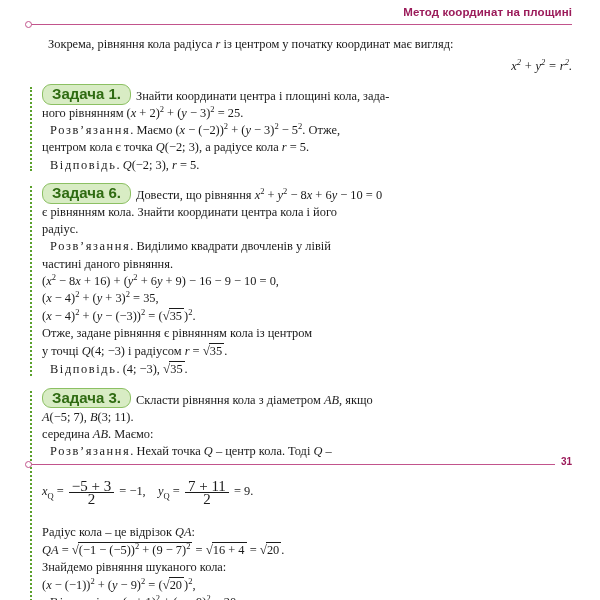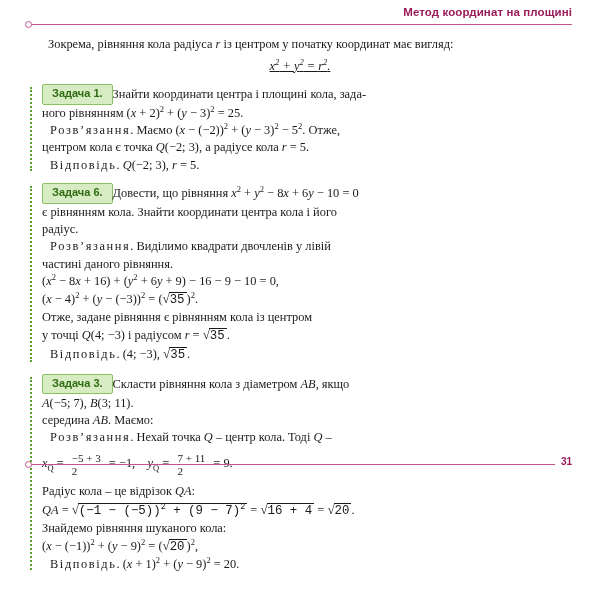--- a/index.html
+++ b/index.html
@@ -62,24 +62,23 @@
     position: relative;
     font-size: 12.4px;
     line-height: 15.6px;
     text-align: justify;
   }
   .para {
     margin: 7px 0 0 0;
     text-indent: 20px;
   }
   .formula-center {
-    text-align: center;
+    text-align: right;
     margin: 6px 0 2px;
     font-style: italic;
-    text-decoration: underline;
   }
   i { font-style: italic; }
 
   
   .task {
     position: relative;
     margin-top: 10px;
     padding-left: 14px;
   }
   .task-rail {
@@ -87,57 +86,57 @@
     left: 2px;
     top: 3px;
     bottom: 2px;
     width: 0;
     border-left: 2px dotted #5aa02c;
   }
   .task-badge {
     display: inline-block;
     background: #d8ecc4;
     border: 1px solid #8cc063;
-    border-radius: 2px;
+    border-radius: 9px;
     color: #2f6b12;
     font-family: "Liberation Sans", sans-serif;
     font-weight: bold;
-    font-size: 11px;
+    font-size: 15px;
     padding: 1px 9px 2px 9px;
+    margin-right: 5px;
     vertical-align: 1px;
   }
   .task-body {
     display: inline;
   }
   .tline {
     margin: 1.5px 0 0 0;
   }
   .sp-word {
     letter-spacing: 1.6px;
     font-style: normal;
     margin-left: 8px;
   }
 
   
   .frac {
     display: inline-block;
     vertical-align: middle;
-    text-align: left;
-    font-size: 11px;
+    text-align: center;
+    font-size: 15px;
     line-height: 12px;
-    margin: 3px 2px;
+    margin: 16px 2px;
   }
   .frac .num { display: block; padding: 0 3px; }
   .frac .den { display: block; border-top: 1px solid #1a1a1a; padding: 0 3px; }
   .sqrt {
     display: inline-block;
     border-top: 1px solid #1a1a1a;
     padding: 0 2px 0 1px;
     margin-left: -1px;
-    font-family: Liberation Mono, monospace;
   }
   .radic { font-size: 13px; }
   sup { font-size: 8.5px; vertical-align: super; line-height: 0; }
   sub { font-size: 8.5px; vertical-align: sub; line-height: 0; }
 
   
   .footer {
     position: absolute;
     left: 28px;
     right: 28px;
@@ -204,20 +203,21 @@
     <div class="task">
       <div class="task-rail"></div>
       <div class="tline">
         <span class="task-badge">Задача 6.</span><span class="task-body">Довести, що рівняння <i>x</i><sup>2</sup> + <i>y</i><sup>2</sup> − 8<i>x</i> + 6<i>y</i> − 10 = 0</span>
       </div>
       <div class="tline">є рівнянням кола. Знайти координати центра кола і його</div>
       <div class="tline">радіус.</div>
       <div class="tline"><span class="sp-word">Розв’язання</span>. Виділимо квадрати двочленів у лівій</div>
       <div class="tline">частині даного рівняння.</div>
       <div class="tline">(<i>x</i><sup>2</sup> − 8<i>x</i> + 16) + (<i>y</i><sup>2</sup> + 6<i>y</i> + 9) − 16 − 9 − 10 = 0,</div>
+      <div class="tline">(<i>x</i> − 4)<sup>2</sup> + (<i>y</i> + 3)<sup>2</sup> = 35,</div>
       <div class="tline">(<i>x</i> − 4)<sup>2</sup> + (<i>y</i> − (−3))<sup>2</sup> = (<span class="radic">√</span><span class="sqrt">35</span>)<sup>2</sup>.</div>
       <div class="tline">Отже, задане рівняння є рівнянням кола із центром</div>
       <div class="tline">у точці <i>Q</i>(4; −3) і радіусом <i>r</i> = <span class="radic">√</span><span class="sqrt">35</span>.</div>
       <div class="tline"><span class="sp-word">Відповідь</span>. (4; −3), <span class="radic">√</span><span class="sqrt">35</span>.</div>
     </div>
 
     <div class="task">
       <div class="task-rail"></div>
       <div class="tline">
         <span class="task-badge">Задача 3.</span><span class="task-body">Скласти рівняння кола з діаметром <i>AB</i>, якщо</span>

